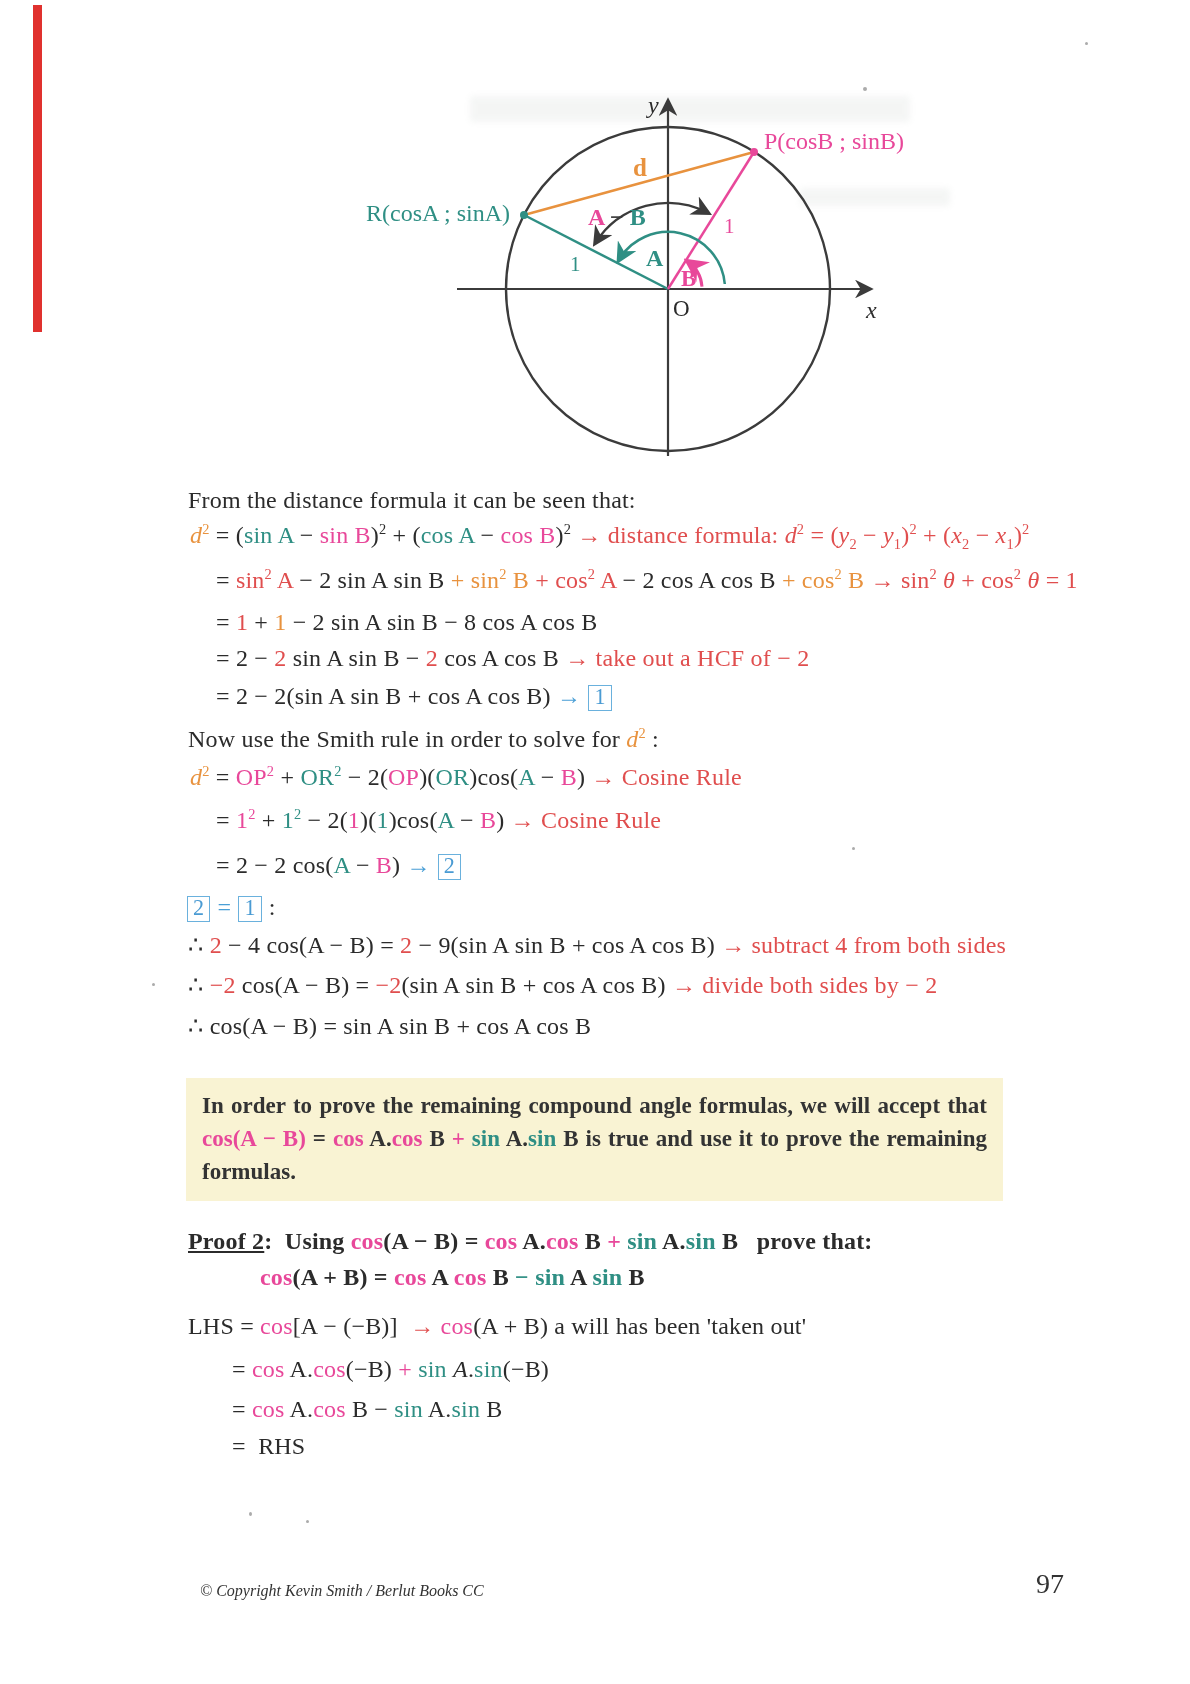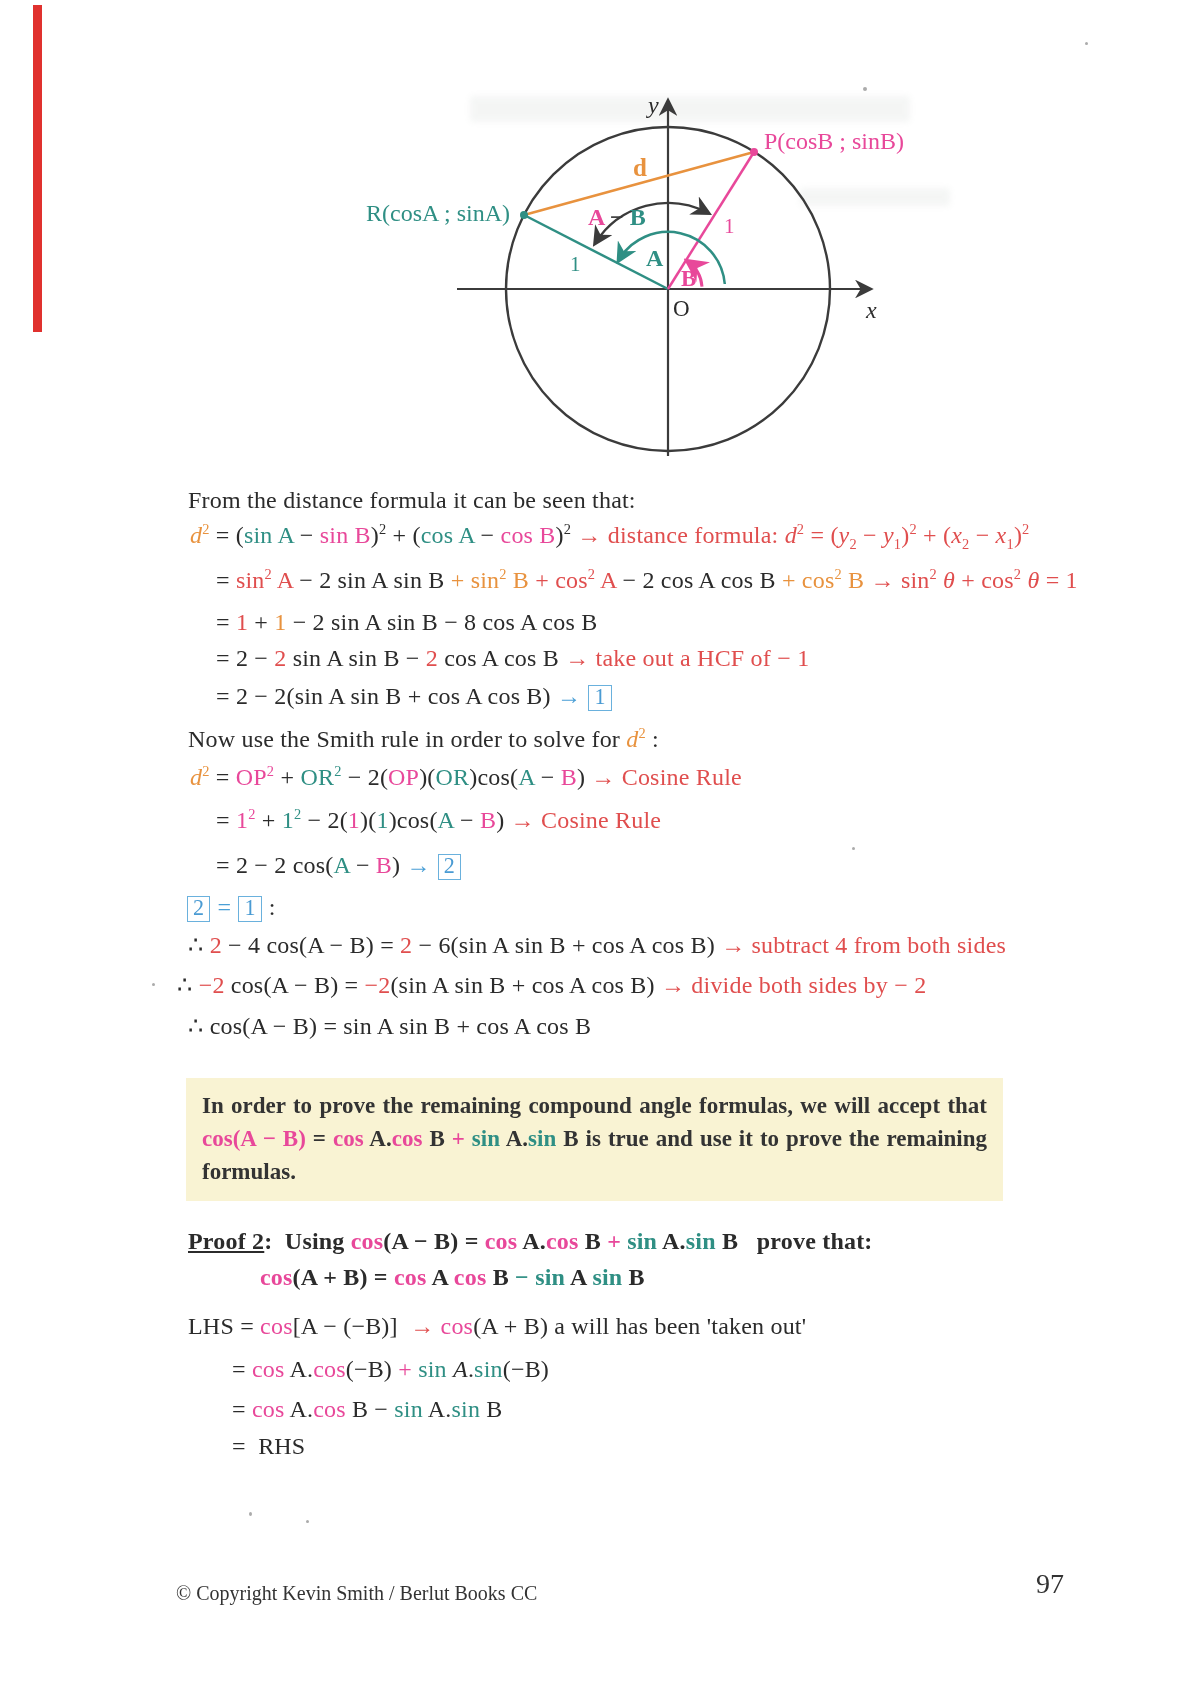--- a/index.html
+++ b/index.html
@@ -6,21 +6,21 @@
   body{width:1190px;height:1684px;background:#ffffff;position:relative;
        font-family:"Liberation Serif", serif;color:#2b2b2b;overflow:hidden;}
   .eq{position:absolute;font-size:24px;line-height:1.2;white-space:pre;letter-spacing:.2px;}
   .eq sup{font-size:.6em;line-height:0;}
   .eq sub{font-size:.6em;line-height:0;}
   .numbox{display:inline-block;border:1.7px solid #6ab1dd;color:#4a9bd3;
           padding:0 5px 1px 5px;margin:0 1px;line-height:1.02;font-size:.92em;}
   .note{position:absolute;left:186px;top:1078px;width:817px;background:#f9f3d3;
         padding:11px 16px 13px 16px;box-sizing:border-box;font-weight:bold;
         font-size:23px;line-height:33px;text-align:justify;color:#333;}
-  .footer-left{position:absolute;left:176px;top:1582px;font-size:20px;color:#333;}
+  .footer-left{position:absolute;left:200px;top:1582px;font-size:16px;color:#333;font-style:italic;}
   .page-num{position:absolute;left:1036px;top:1568px;font-size:28px;color:#333;}
   .redbar{position:absolute;left:33px;top:5px;width:9px;height:327px;background:#e0312e;}
   .ghost{position:absolute;background:#9aa8a0;opacity:.10;filter:blur(3px);border-radius:4px;}
   .speck{position:absolute;background:#666;border-radius:50%;opacity:.55;}
   svg text{font-family:"Liberation Serif", serif;}
 </style>
 </head>
 <body>
 
 <div class="redbar"></div>
@@ -73,31 +73,31 @@
     <tspan fill="#e8489a">A</tspan><tspan fill="#3b3b3b"> − </tspan><tspan fill="#2f8f84">B</tspan>
   </text>
   <text x="316" y="181" font-size="24" font-weight="bold" fill="#2f8f84">A</text>
   <text x="351" y="201" font-size="23" font-weight="bold" fill="#e8489a">B</text>
 </svg>
 
 <div class="eq" style="top:486px;left:188px;">From the distance formula it can be seen that:</div>
 <div class="eq" style="top:521px;left:190px;"><span style="color: rgb(232, 146, 62); font-style: italic;">d</span><sup style="color: rgb(232, 146, 62);">2</sup><span> = (</span><span style="color: rgb(47, 143, 132);">sin A</span><span> − </span><span style="color: rgb(232, 72, 154);">sin B</span><span>)</span><sup>2</sup><span> + (</span><span style="color: rgb(47, 143, 132);">cos A</span><span> − </span><span style="color: rgb(232, 72, 154);">cos B</span><span>)</span><sup>2</sup><span style="color: rgb(224, 78, 78);"> → distance formula: </span><span style="color: rgb(224, 78, 78); font-style: italic;">d</span><sup style="color: rgb(224, 78, 78);">2</sup><span style="color: rgb(224, 78, 78);"> = (</span><span style="color: rgb(224, 78, 78); font-style: italic;">y</span><sub style="color: rgb(224, 78, 78);">2</sub><span style="color: rgb(224, 78, 78);"> − </span><span style="color: rgb(224, 78, 78); font-style: italic;">y</span><sub style="color: rgb(224, 78, 78);">1</sub><span style="color: rgb(224, 78, 78);">)</span><sup style="color: rgb(224, 78, 78);">2</sup><span style="color: rgb(224, 78, 78);"> + (</span><span style="color: rgb(224, 78, 78); font-style: italic;">x</span><sub style="color: rgb(224, 78, 78);">2</sub><span style="color: rgb(224, 78, 78);"> − </span><span style="color: rgb(224, 78, 78); font-style: italic;">x</span><sub style="color: rgb(224, 78, 78);">1</sub><span style="color: rgb(224, 78, 78);">)</span><sup style="color: rgb(224, 78, 78);">2</sup></div>
 <div class="eq" style="top:566px;left:216px;"><span>= </span><span style="color: rgb(224, 78, 78);">sin</span><sup style="color: rgb(224, 78, 78);">2</sup><span style="color: rgb(224, 78, 78);"> A</span><span> − 2 sin A sin B </span><span style="color: rgb(232, 146, 62);">+ sin</span><sup style="color: rgb(232, 146, 62);">2</sup><span style="color: rgb(232, 146, 62);"> B</span><span style="color: rgb(224, 78, 78);"> + cos</span><sup style="color: rgb(224, 78, 78);">2</sup><span style="color: rgb(224, 78, 78);"> A</span><span> − 2 cos A cos B </span><span style="color: rgb(232, 146, 62);">+ cos</span><sup style="color: rgb(232, 146, 62);">2</sup><span style="color: rgb(232, 146, 62);"> B</span><span style="color: rgb(224, 78, 78);"> → sin</span><sup style="color: rgb(224, 78, 78);">2</sup><span style="color: rgb(224, 78, 78); font-style: italic;"> θ</span><span style="color: rgb(224, 78, 78);"> + cos</span><sup style="color: rgb(224, 78, 78);">2</sup><span style="color: rgb(224, 78, 78); font-style: italic;"> θ</span><span style="color: rgb(224, 78, 78);"> = 1</span></div>
 <div class="eq" style="top:608px;left:216px;"><span>= </span><span style="color: rgb(224, 78, 78);">1</span><span> + </span><span style="color: rgb(232, 146, 62);">1</span><span> − 2 sin A sin B − 8 cos A cos B</span></div>
-<div class="eq" style="top:644px;left:216px;"><span>= 2 − </span><span style="color: rgb(224, 78, 78);">2</span><span> sin A sin B − </span><span style="color: rgb(224, 78, 78);">2</span><span> cos A cos B </span><span style="color: rgb(224, 78, 78);">→ take out a HCF of − 1</span></div>
+<div class="eq" style="top:644px;left:216px;"><span>= 2 − </span><span style="color: rgb(224, 78, 78);">2</span><span> sin A sin B − </span><span style="color: rgb(224, 78, 78);">2</span><span> cos A cos B </span><span style="color: rgb(224, 78, 78);">→ take out a HCF of − 2</span></div>
 <div class="eq" style="top:682px;left:216px;"><span>= 2 − 2(sin A sin B + cos A cos B) </span><span style="color: rgb(74, 159, 214);">→ </span><span class="numbox">1</span></div>
 
 <div class="eq" style="top:725px;left:188px;"><span>Now use the Smith rule in order to solve for </span><span style="color: rgb(232, 146, 62); font-style: italic;">d</span><sup style="color: rgb(232, 146, 62);">2</sup><span> :</span></div>
 <div class="eq" style="top:763px;left:190px;"><span style="color: rgb(232, 146, 62); font-style: italic;">d</span><sup style="color: rgb(232, 146, 62);">2</sup><span> = </span><span style="color: rgb(232, 72, 154);">OP</span><sup style="color: rgb(232, 72, 154);">2</sup><span> + </span><span style="color: rgb(47, 143, 132);">OR</span><sup style="color: rgb(47, 143, 132);">2</sup><span> − 2(</span><span style="color: rgb(232, 72, 154);">OP</span><span>)(</span><span style="color: rgb(47, 143, 132);">OR</span><span>)cos(</span><span style="color: rgb(47, 143, 132);">A</span><span> − </span><span style="color: rgb(232, 72, 154);">B</span><span>) </span><span style="color: rgb(224, 78, 78);">→ Cosine Rule</span></div>
 <div class="eq" style="top:806px;left:216px;"><span>= </span><span style="color: rgb(232, 72, 154);">1</span><sup style="color: rgb(232, 72, 154);">2</sup><span> + </span><span style="color: rgb(47, 143, 132);">1</span><sup style="color: rgb(47, 143, 132);">2</sup><span> − 2(</span><span style="color: rgb(232, 72, 154);">1</span><span>)(</span><span style="color: rgb(47, 143, 132);">1</span><span>)cos(</span><span style="color: rgb(47, 143, 132);">A</span><span> − </span><span style="color: rgb(232, 72, 154);">B</span><span>) </span><span style="color: rgb(224, 78, 78);">→ Cosine Rule</span></div>
 <div class="eq" style="top:851px;left:216px;"><span>= 2 − 2 cos(</span><span style="color: rgb(47, 143, 132);">A</span><span> − </span><span style="color: rgb(232, 72, 154);">B</span><span>) </span><span style="color: rgb(74, 159, 214);">→ </span><span class="numbox">2</span></div>
 
 <div class="eq" style="top:893px;left:186px;"><span class="numbox">2</span><span style="color: rgb(74, 159, 214);"> = </span><span class="numbox">1</span><span> :</span></div>
-<div class="eq" style="top:931px;left:188px;"><span>∴ </span><span style="color: rgb(224, 78, 78);">2</span><span> − 4 cos(A − B) = </span><span style="color: rgb(224, 78, 78);">2</span><span> − 6(sin A sin B + cos A cos B) </span><span style="color: rgb(224, 78, 78);">→ subtract 4 from both sides</span></div>
-<div class="eq" style="top:971px;left:177px;"><span>∴ </span><span style="color: rgb(224, 78, 78);">−2</span><span> cos(A − B) = </span><span style="color: rgb(224, 78, 78);">−2</span><span>(sin A sin B + cos A cos B) </span><span style="color: rgb(224, 78, 78);">→ divide both sides by − 2</span></div>
+<div class="eq" style="top:931px;left:188px;"><span>∴ </span><span style="color: rgb(224, 78, 78);">2</span><span> − 4 cos(A − B) = </span><span style="color: rgb(224, 78, 78);">2</span><span> − 9(sin A sin B + cos A cos B) </span><span style="color: rgb(224, 78, 78);">→ subtract 4 from both sides</span></div>
+<div class="eq" style="top:971px;left:188px;"><span>∴ </span><span style="color: rgb(224, 78, 78);">−2</span><span> cos(A − B) = </span><span style="color: rgb(224, 78, 78);">−2</span><span>(sin A sin B + cos A cos B) </span><span style="color: rgb(224, 78, 78);">→ divide both sides by − 2</span></div>
 <div class="eq" style="top:1012px;left:188px;"><span>∴ cos(A − B) = sin A sin B + cos A cos B</span></div>
 
 <div class="note"><span>In order to prove the remaining compound angle formulas, we will accept that </span><span style="color: rgb(232, 72, 154);">cos</span><span style="color: rgb(232, 72, 154);">(A − B)</span><span> = </span><span style="color: rgb(232, 72, 154);">cos</span><span> A.</span><span style="color: rgb(232, 72, 154);">cos</span><span> B </span><span style="color: rgb(232, 72, 154);">+ </span><span style="color: rgb(47, 143, 132);">sin</span><span> A.</span><span style="color: rgb(47, 143, 132);">sin</span><span> B </span><span>is true and use it to prove the remaining formulas.</span></div>
 
 <div class="eq" style="top:1227px;left:188px;font-weight:bold;"><span style="text-decoration: underline;">Proof 2</span><span>:  Using </span><span style="color: rgb(232, 72, 154);">cos</span><span>(A − B)</span><span> = </span><span style="color: rgb(232, 72, 154);">cos</span><span> A.</span><span style="color: rgb(232, 72, 154);">cos</span><span> B </span><span style="color: rgb(232, 72, 154);">+ </span><span style="color: rgb(47, 143, 132);">sin</span><span> A.</span><span style="color: rgb(47, 143, 132);">sin</span><span> B</span><span>   prove that:</span></div>
 <div class="eq" style="top:1263px;left:260px;font-weight:bold;"><span style="color: rgb(232, 72, 154);">cos</span><span>(A + B)</span><span> = </span><span style="color: rgb(232, 72, 154);">cos</span><span> A </span><span style="color: rgb(232, 72, 154);">cos</span><span> B </span><span style="color: rgb(47, 143, 132);">− </span><span style="color: rgb(47, 143, 132);">sin</span><span> A </span><span style="color: rgb(47, 143, 132);">sin</span><span> B</span></div>
 <div class="eq" style="top:1312px;left:188px;"><span>LHS = </span><span style="color: rgb(232, 72, 154);">cos</span><span>[A − (−B)]</span><span>  </span><span style="color: rgb(224, 78, 78);">→ </span><span style="color: rgb(232, 72, 154);">cos</span><span>(A + B)</span><span> a will has been 'taken out'</span></div>
 <div class="eq" style="top:1355px;left:232px;"><span>= </span><span style="color: rgb(232, 72, 154);">cos</span><span> A.</span><span style="color: rgb(232, 72, 154);">cos</span><span>(−B) </span><span style="color: rgb(232, 72, 154);">+ </span><span style="color: rgb(47, 143, 132);">sin</span><span> </span><span style="font-style: italic;">A</span><span>.</span><span style="color: rgb(47, 143, 132);">sin</span><span>(−B)</span></div>
 <div class="eq" style="top:1395px;left:232px;"><span>= </span><span style="color: rgb(232, 72, 154);">cos</span><span> A.</span><span style="color: rgb(232, 72, 154);">cos</span><span> B </span><span>− </span><span style="color: rgb(47, 143, 132);">sin</span><span> A.</span><span style="color: rgb(47, 143, 132);">sin</span><span> B</span></div>
 <div class="eq" style="top:1432px;left:232px;"><span>=  RHS</span></div>

